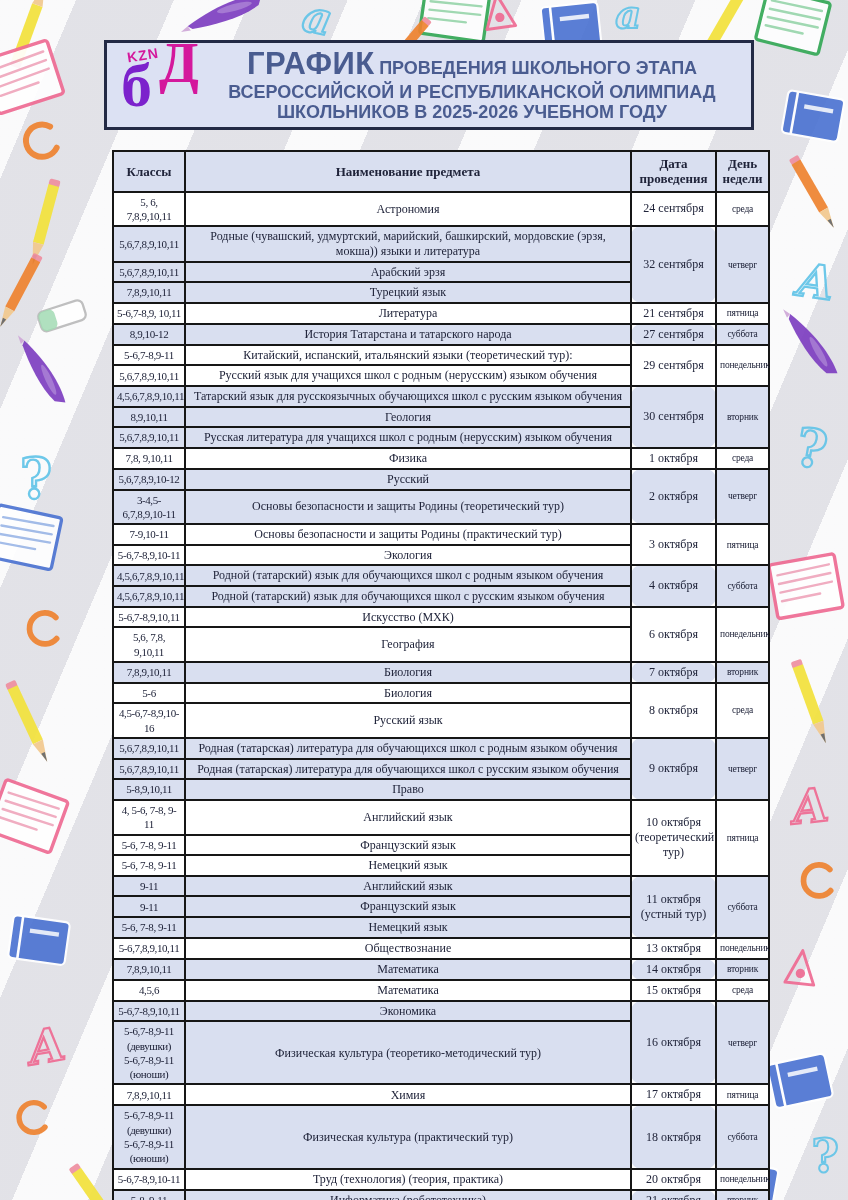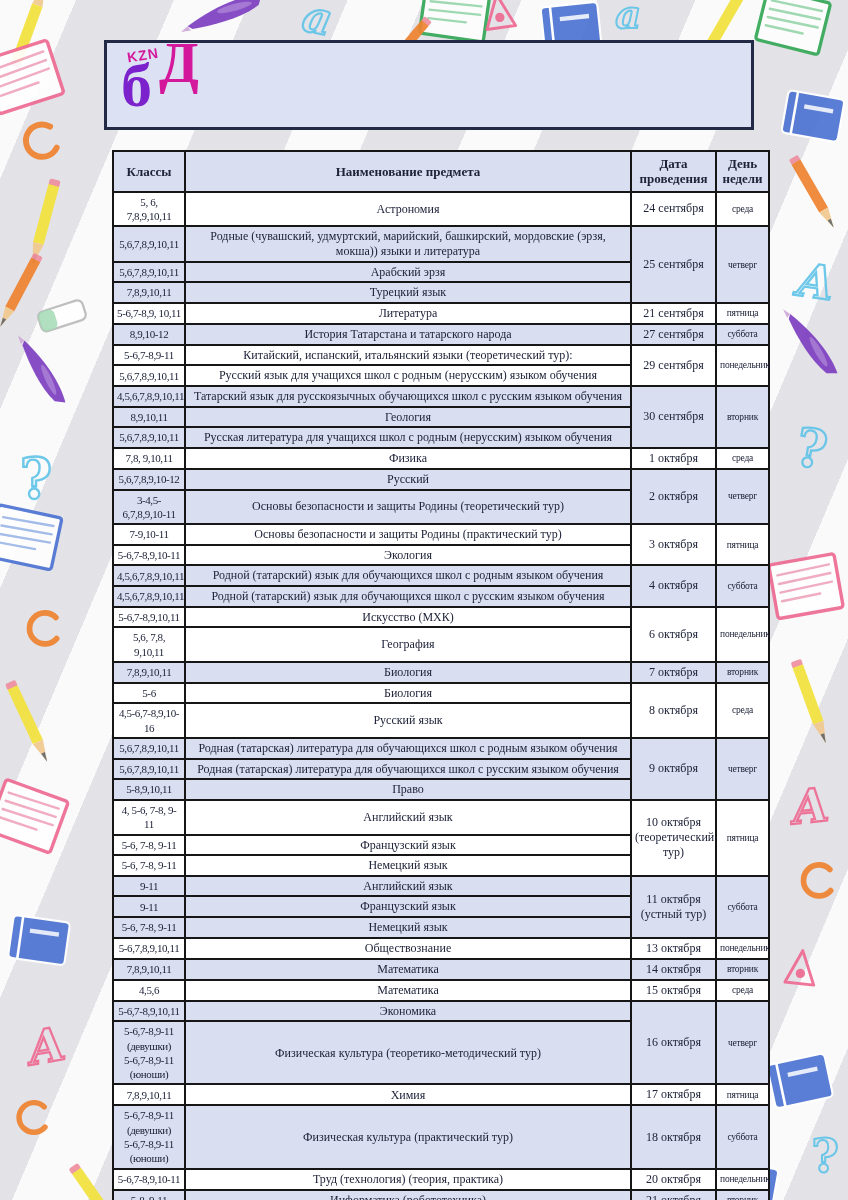--- a/index.html
+++ b/index.html
@@ -51,21 +51,21 @@
     border:2px solid #161616;text-align:center;vertical-align:middle;
     color:#20243a;box-sizing:border-box;
   }
   .schedule th{
     background:#d9dff0;font-weight:bold;font-size:13px;line-height:1.18;padding:4px 2px;
   }
   .schedule td{background:#fff;padding:2px 3px;}
   .schedule tr.shaded td{background:#d9dff0;}
   td.classes{font-size:11px;letter-spacing:-.4px;white-space:pre-line;line-height:1.3;}
   td.subject{font-size:12px;line-height:1.22;padding:2px 6px;}
-  td.date{font-size:12px;line-height:1.25;}
+  td.date{font-size:12px;line-height:1.25;border-radius:10px;}
   td.day{font-size:9.5px;letter-spacing:-.2px;white-space:nowrap;}
 </style>
 </head>
 <body>
 
 <div class="page">
   <div class="doodle-layer" id="doodles">
       <div class="doodle" style="left: 18px; top: -24px; width: 26px; transform: rotate(200deg);">
         <svg viewBox="0 0 26 96">
           <rect x="8" y="2" width="11" height="7" rx="2" fill="#ef8fa0"></rect>
@@ -397,20 +397,28 @@
           <rect x="24" y="16" width="34" height="5" fill="#fff" opacity=".85"></rect>
         </svg>
       </div>
     </div>
 
   <header class="banner">
     <div class="logo">
       <span class="kzn">KZN</span>
       <span class="g-d">Д</span>
       <span class="g-o">б</span>
+    </div>
+    <div class="titles">
+      <div class="t1">
+        <span class="big">ГРАФИК</span>
+        <span class="rest">ПРОВЕДЕНИЯ ШКОЛЬНОГО ЭТАПА</span>
+      </div>
+      <div class="t2">ВСЕРОССИЙСКОЙ И РЕСПУБЛИКАНСКОЙ ОЛИМПИАД</div>
+      <div class="t3">ШКОЛЬНИКОВ В 2025-2026 УЧЕБНОМ ГОДУ</div>
     </div>
   </header>
 
   <table class="schedule">
     <colgroup>
       <col style="width:72px">
         <col style="width:446px">
         <col style="width:85px">
         <col style="width:53px">
     </colgroup>
@@ -425,21 +433,21 @@
     <tbody id="tbody">
         <tr>
           <td class="classes">5, 6, 7,8,9,10,11</td>
           <td class="subject">Астрономия</td>
           <td class="date" rowspan="1">24 сентября</td>
           <td class="day" rowspan="1">среда</td>
         </tr>
         <tr class="shaded">
           <td class="classes">5,6,7,8,9,10,11</td>
           <td class="subject">Родные (чувашский, удмуртский, марийский, башкирский, мордовские (эрзя, мокша)) языки и литература</td>
-          <td class="date" rowspan="3">25 сентября</td>
+          <td class="date" rowspan="3">32 сентября</td>
           <td class="day" rowspan="3">четверг</td>
         </tr>
         <tr class="shaded">
           <td class="classes">5,6,7,8,9,10,11</td>
           <td class="subject">Арабский эрзя</td>
         </tr>
         <tr class="shaded">
           <td class="classes">7,8,9,10,11</td>
           <td class="subject">Турецкий язык</td>
         </tr>

